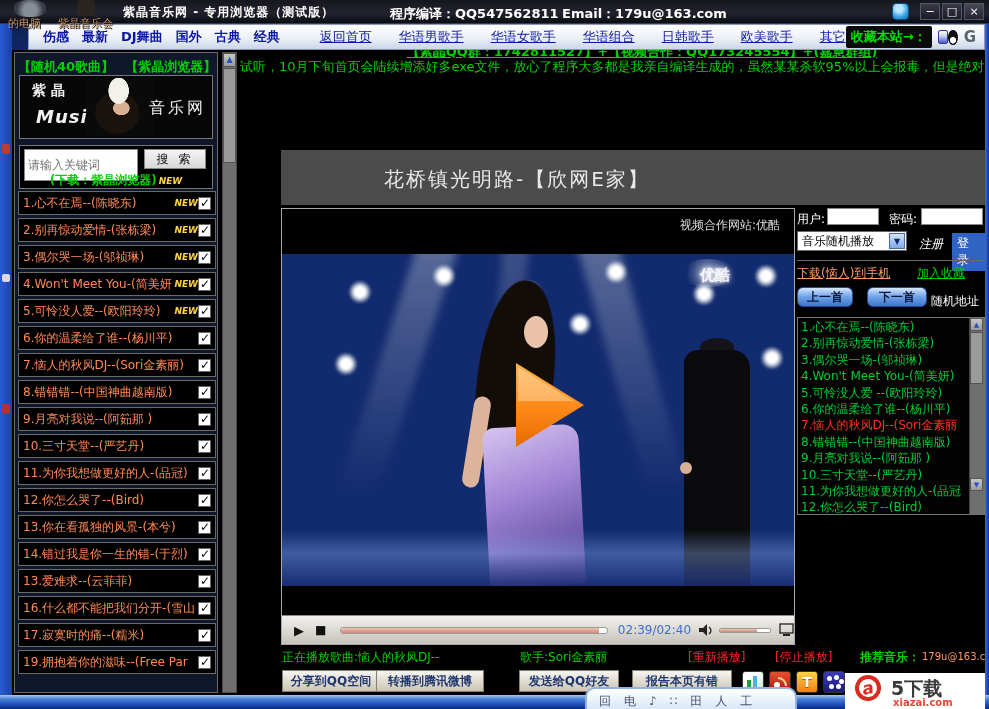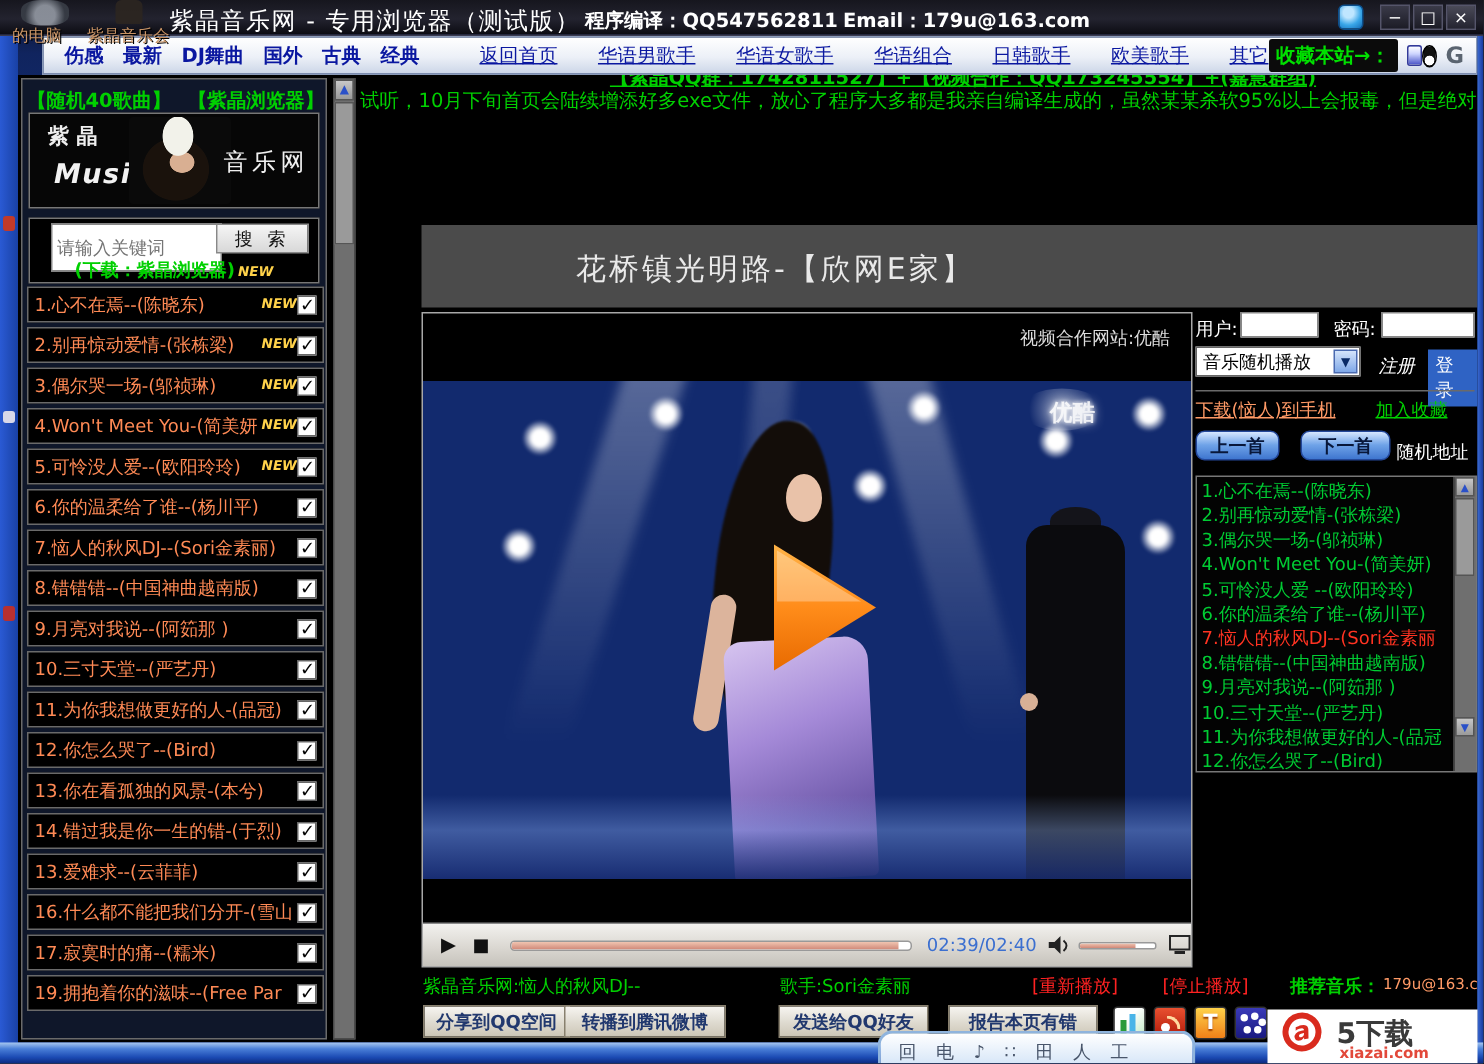--- a/index.html
+++ b/index.html
@@ -4,21 +4,21 @@
 <style>
   html,body{margin:0;padding:0;background:#333;}
   *{box-sizing:border-box;}
   #canvas{position:relative;width:989px;height:709px;overflow:hidden;
     font-family:"DejaVu Sans",sans-serif;
     background:linear-gradient(180deg,#0b0f1e 0%,#10245e 5%,#1941a5 40%,#2a5ad4 100%);}
 
   
   .titlebar{position:absolute;left:0;top:0;width:989px;height:24px;
     background:linear-gradient(180deg,#16161e,#23232f 55%,#0b0b12);border-bottom:1px solid #3a3a4e;color:#fff;}
-  .t-title{position:absolute;left:113px;top:4px;font-size:16px;font-weight:normal;letter-spacing:1px;white-space:nowrap;}
+  .t-title{position:absolute;left:123px;top:4px;font-size:12px;font-weight:bold;letter-spacing:1px;white-space:nowrap;}
   .t-compile{position:absolute;left:390px;top:5px;font-size:13px;font-weight:bold;white-space:nowrap;}
   .t-email{position:absolute;left:562px;top:5px;font-size:13px;font-weight:bold;white-space:nowrap;}
   .dt-ic1{position:absolute;left:14px;top:0;width:32px;height:17px;background:radial-gradient(circle at 50% 60%,#9aa0aa 0 35%,#3a3f48 70%);border-radius:40%;opacity:.85;}
   .dt-ic2{position:absolute;left:77px;top:0;width:18px;height:16px;background:#2c2620;border-radius:4px 4px 2px 2px;opacity:.9;}
   .dt-lb{position:absolute;top:16px;font-size:11px;color:#c89364;text-shadow:1px 1px 0 #000;white-space:nowrap;z-index:3;}
   .dt-lb1{left:8px;} .dt-lb2{left:58px;}
   .app-ic{position:absolute;left:892px;top:3px;width:17px;height:17px;border-radius:4px;
     background:radial-gradient(circle at 40% 30%,#bfe6ff 0 25%,#39a6e8 60%,#1269b4);border:1px solid #0c4f8c;}
   .wbtn{position:absolute;top:3px;width:20px;height:17px;background:linear-gradient(180deg,#3a3a48,#1c1c26);
     border:1px solid #55556a;color:#fff;font-size:11px;line-height:15px;text-align:center;}
@@ -47,21 +47,21 @@
   .logo{position:absolute;left:4px;top:22px;width:194px;height:64px;border:1px solid #777;background:#060606;}
   .logo-cn{position:absolute;left:12px;top:6px;color:#eee;font-size:14px;font-weight:bold;letter-spacing:5px;}
   .logo-en{position:absolute;left:16px;top:30px;color:#f2f2f2;font-size:18px;font-weight:bold;font-style:italic;letter-spacing:1px;}
   .logo-girl{position:absolute;left:66px;top:2px;width:68px;height:58px;background:
     radial-gradient(ellipse at 48% 22%,#f2f2ea 0 20%,rgba(242,242,234,0) 21%),
     radial-gradient(ellipse at 52% 52%,#d9af92 0 16%,rgba(217,175,146,0) 17%),
     radial-gradient(ellipse at 46% 60%,#1a120c 0 42%,rgba(26,18,12,0) 43%),#0a0a0a;border-radius:3px;}
   .logo-right{position:absolute;right:6px;top:22px;color:#f0f0f0;font-size:16px;letter-spacing:3px;}
   .searchbox{position:absolute;left:4px;top:92px;width:194px;height:44px;border:1px solid #777;background:#000;}
   .s-input{position:absolute;left:4px;top:3px;width:114px;height:20px;background:#fff;border:1px solid #888;
-    font-size:12px;padding:15px 3px;color:#444;font-family:"DejaVu Sans",sans-serif;margin-left:10px;}
+    font-size:12px;padding:15px 3px;color:#444;font-family:"DejaVu Sans",sans-serif;}
   .s-btn{position:absolute;left:124px;top:3px;width:62px;height:20px;background:linear-gradient(180deg,#f5f5f5,#d8d8d8);
     border:1px solid #888;font-size:12px;color:#111;line-height:18px;text-align:center;letter-spacing:3px;}
   .s-dl{position:absolute;left:0;top:26px;width:100%;text-align:center;color:#00d000;font-size:12px;font-weight:bold;white-space:nowrap;}
   .badge{color:#ffd24a;font-size:9px;font-weight:bold;font-style:italic;margin-left:2px;}
   .slist{position:absolute;left:3px;top:138px;width:198px;}
   .srow{height:24px;margin-bottom:3px;border:1px solid #6a6a6a;background:#000;display:flex;align-items:center;overflow:hidden;}
   .srow .lbl{flex:1;color:#ff8a55;font-size:12px;padding-left:4px;white-space:nowrap;overflow:hidden;}
   .cbx{width:13px;height:13px;background:#fff;border:1px solid #666;margin-right:4px;flex:0 0 auto;position:relative;}
   .cbx::after{content:"✓";position:absolute;left:1px;top:-2px;font-size:12px;font-weight:bold;color:#000;}
 
@@ -416,21 +416,21 @@
 
         </div>
         <div class="pl-sb">
           <div class="pl-btn pl-up">▲</div>
           <div class="pl-th"></div>
           <div class="pl-btn pl-dn">▼</div>
         </div>
       </div>
     </div>
 
-    <span class="st g" style="left:270px;top:599px">紫晶音乐网:恼人的秋风DJ--</span>
+    <span class="st g" style="left:270px;top:599px">正在播放歌曲:恼人的秋风DJ--</span>
     <span class="st g" style="left:508px;top:599px">歌手:Sori金素丽</span>
     <span class="st r" style="left:676px;top:599px">[重新播放]</span>
     <span class="st r" style="left:763px;top:599px">[停止播放]</span>
     <span class="st g" style="left:848px;top:599px;font-weight:bold">推荐音乐：</span>
     <span class="st o" style="left:910px;top:601px;font-size:10px">179u@163.com</span>
 
     <div class="share-btn" style="left:270px;width:98px">分享到QQ空间</div>
     <div class="share-btn" style="left:364px;width:108px">转播到腾讯微博</div>
     <div class="share-btn" style="left:507px;width:100px">发送给QQ好友</div>
     <div class="share-btn" style="left:620px;width:100px">报告本页有错</div>

